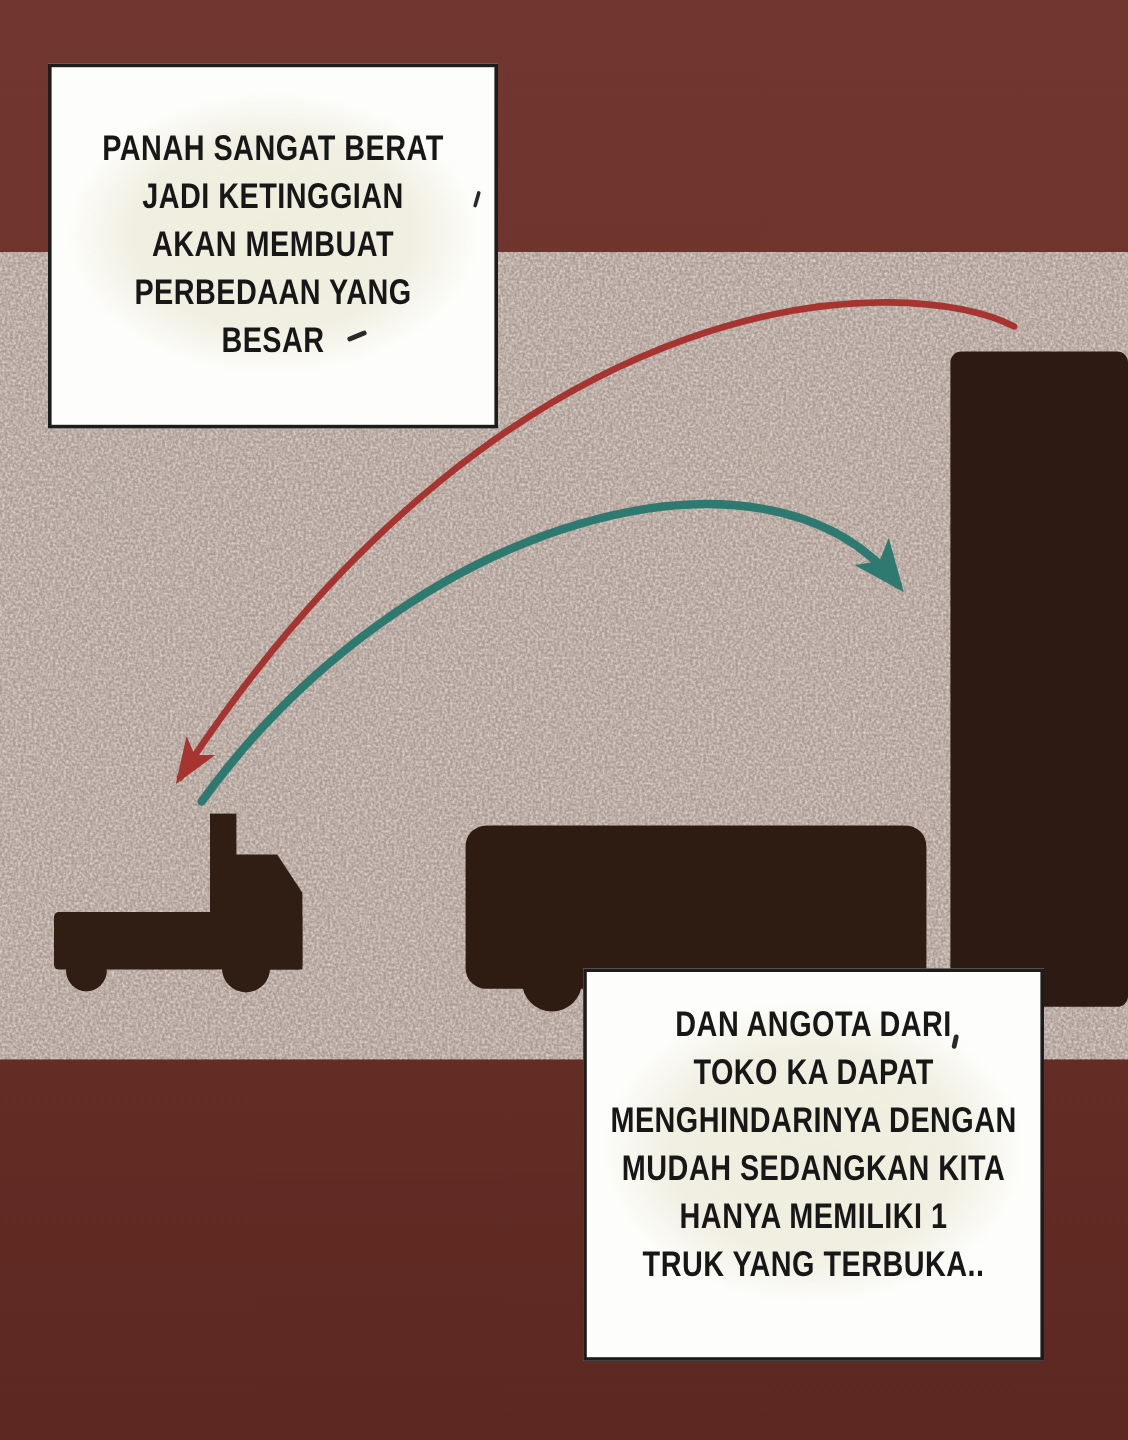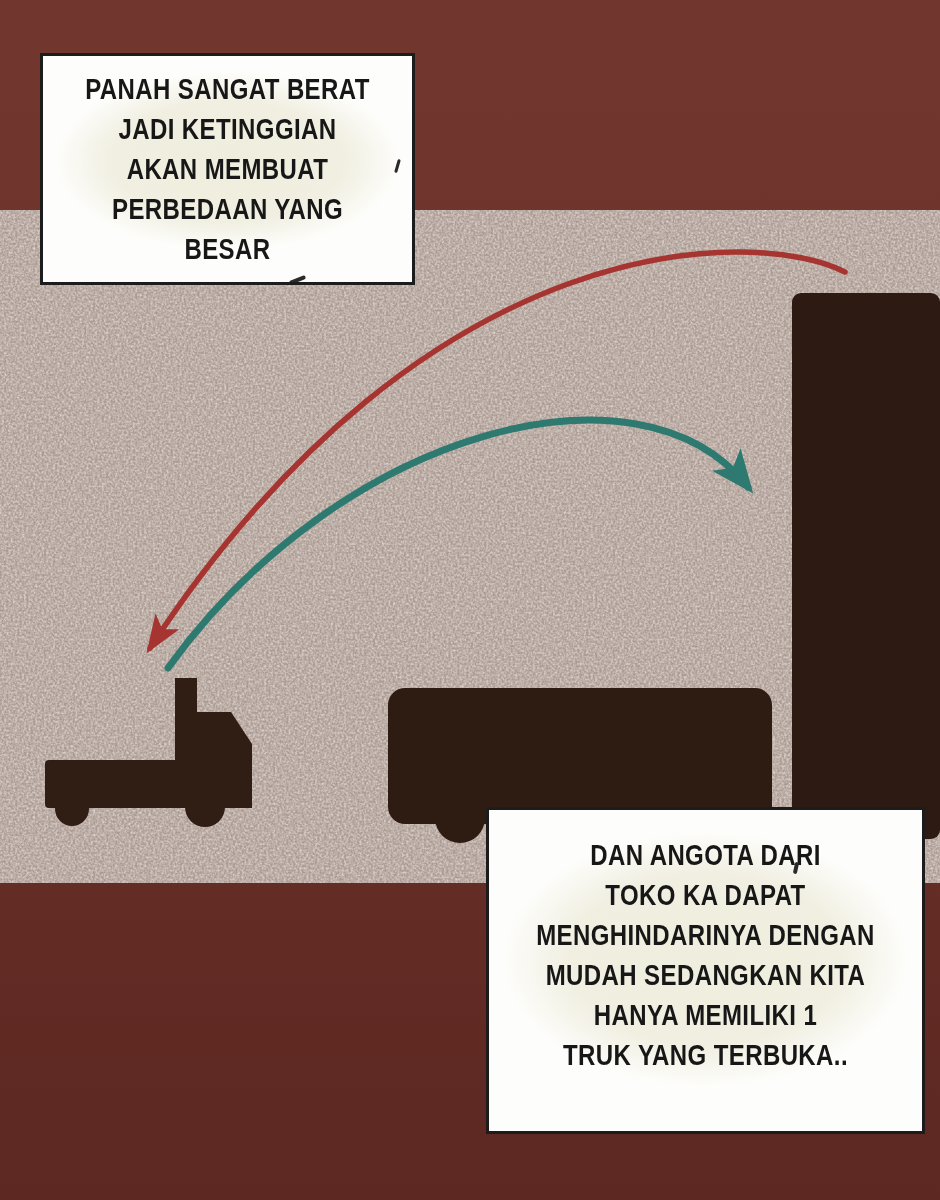--- a/index.html
+++ b/index.html
@@ -5,22 +5,22 @@
   html,body { margin:0; padding:0; }
   body { width:940px; height:1200px; position:relative; overflow:hidden;
          font-family:"Liberation Sans", sans-serif; }
   .stage { position:absolute; left:0; top:0; width:940px; height:1200px;
            background:linear-gradient(180deg,#71362e 0%, #6e342c 35%, #632c25 75%, #5d2822 100%); }
   .panel { position:absolute; left:0; top:210px; width:940px; height:673px; }
   .panel svg { display:block; }
   .bubble { position:absolute; background:#fdfdfb; border:3px solid #1c1c1c;
             box-sizing:border-box; display:flex; align-items:center; justify-content:center;
             overflow:hidden; }
-  .bubble-top    { left:40px;  top:53px;  width:375px; height:232px; }
-  .bubble-bottom { left:486px; top:807px; width:439px; height:327px; }
+  .bubble-top    { left:40px;  top:53px;  width:375px; height:304px; }
+  .bubble-bottom { left:486px; top:807px; width:384px; height:327px; }
   .blob { position:absolute; left:4%; top:6%; width:92%; height:88%;
           background:radial-gradient(ellipse 62% 55% at 50% 46%, #efeddd 0%, #f1efe1 55%, rgba(253,253,251,0) 82%);
           pointer-events:none; }
   .lines { position:relative; z-index:1; text-align:center; }
   .bubble-bottom .lines { margin-bottom:32px; }
   .line { height:40px; line-height:40px; white-space:nowrap;
           font-weight:700; font-size:24px; letter-spacing:0.4px; color:#171717;
           transform:scaleY(1.24); transform-origin:50% 50%;
           font-family:"Liberation Sans", sans-serif; }
   .pen-mark { position:absolute; background:#2a2a2a; border-radius:2px; z-index:2; }

